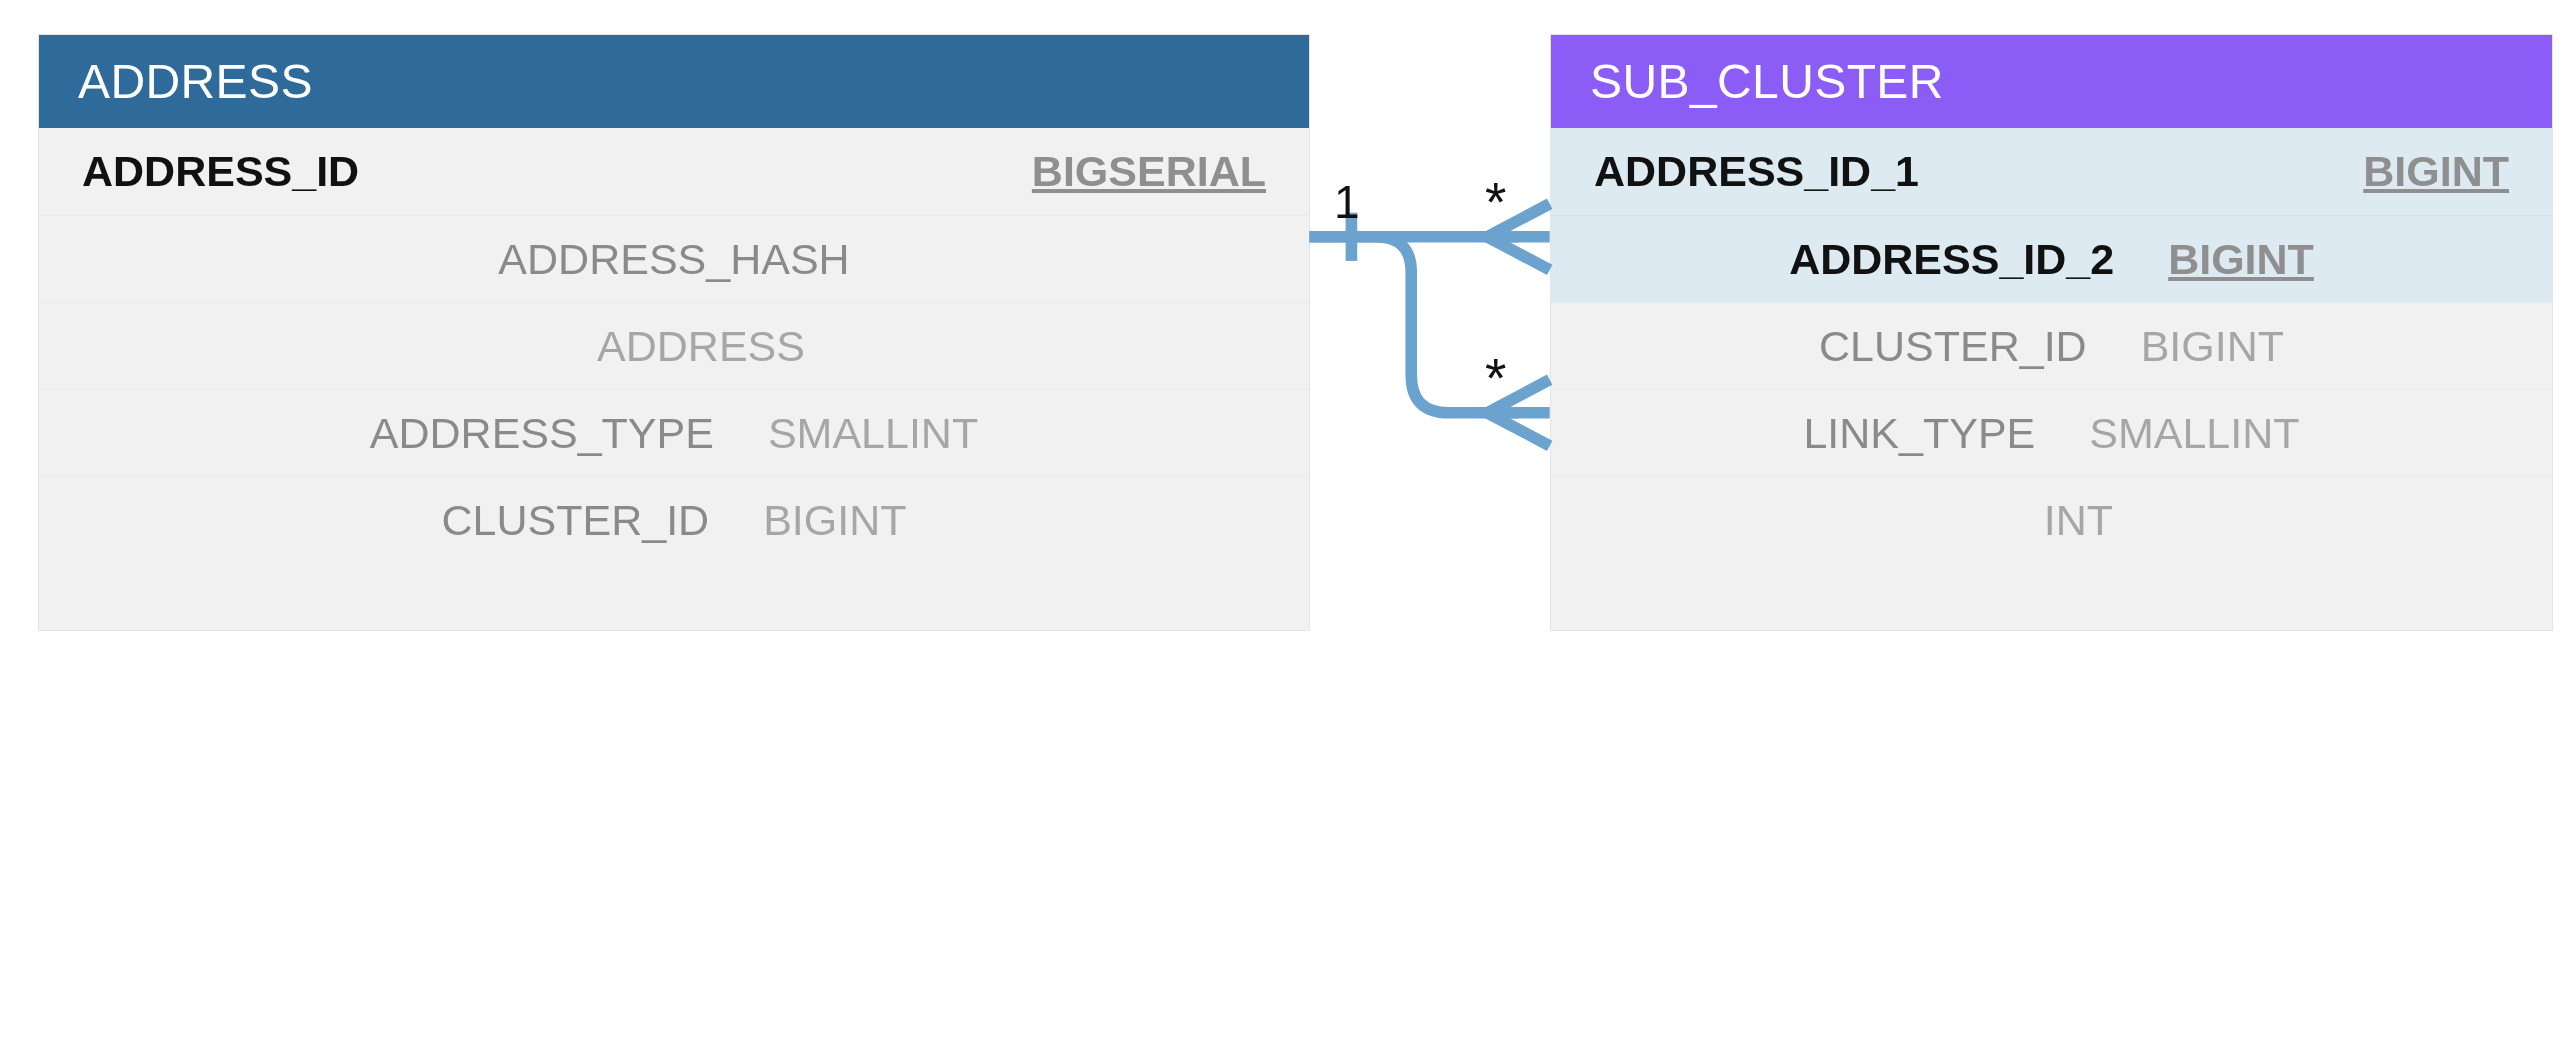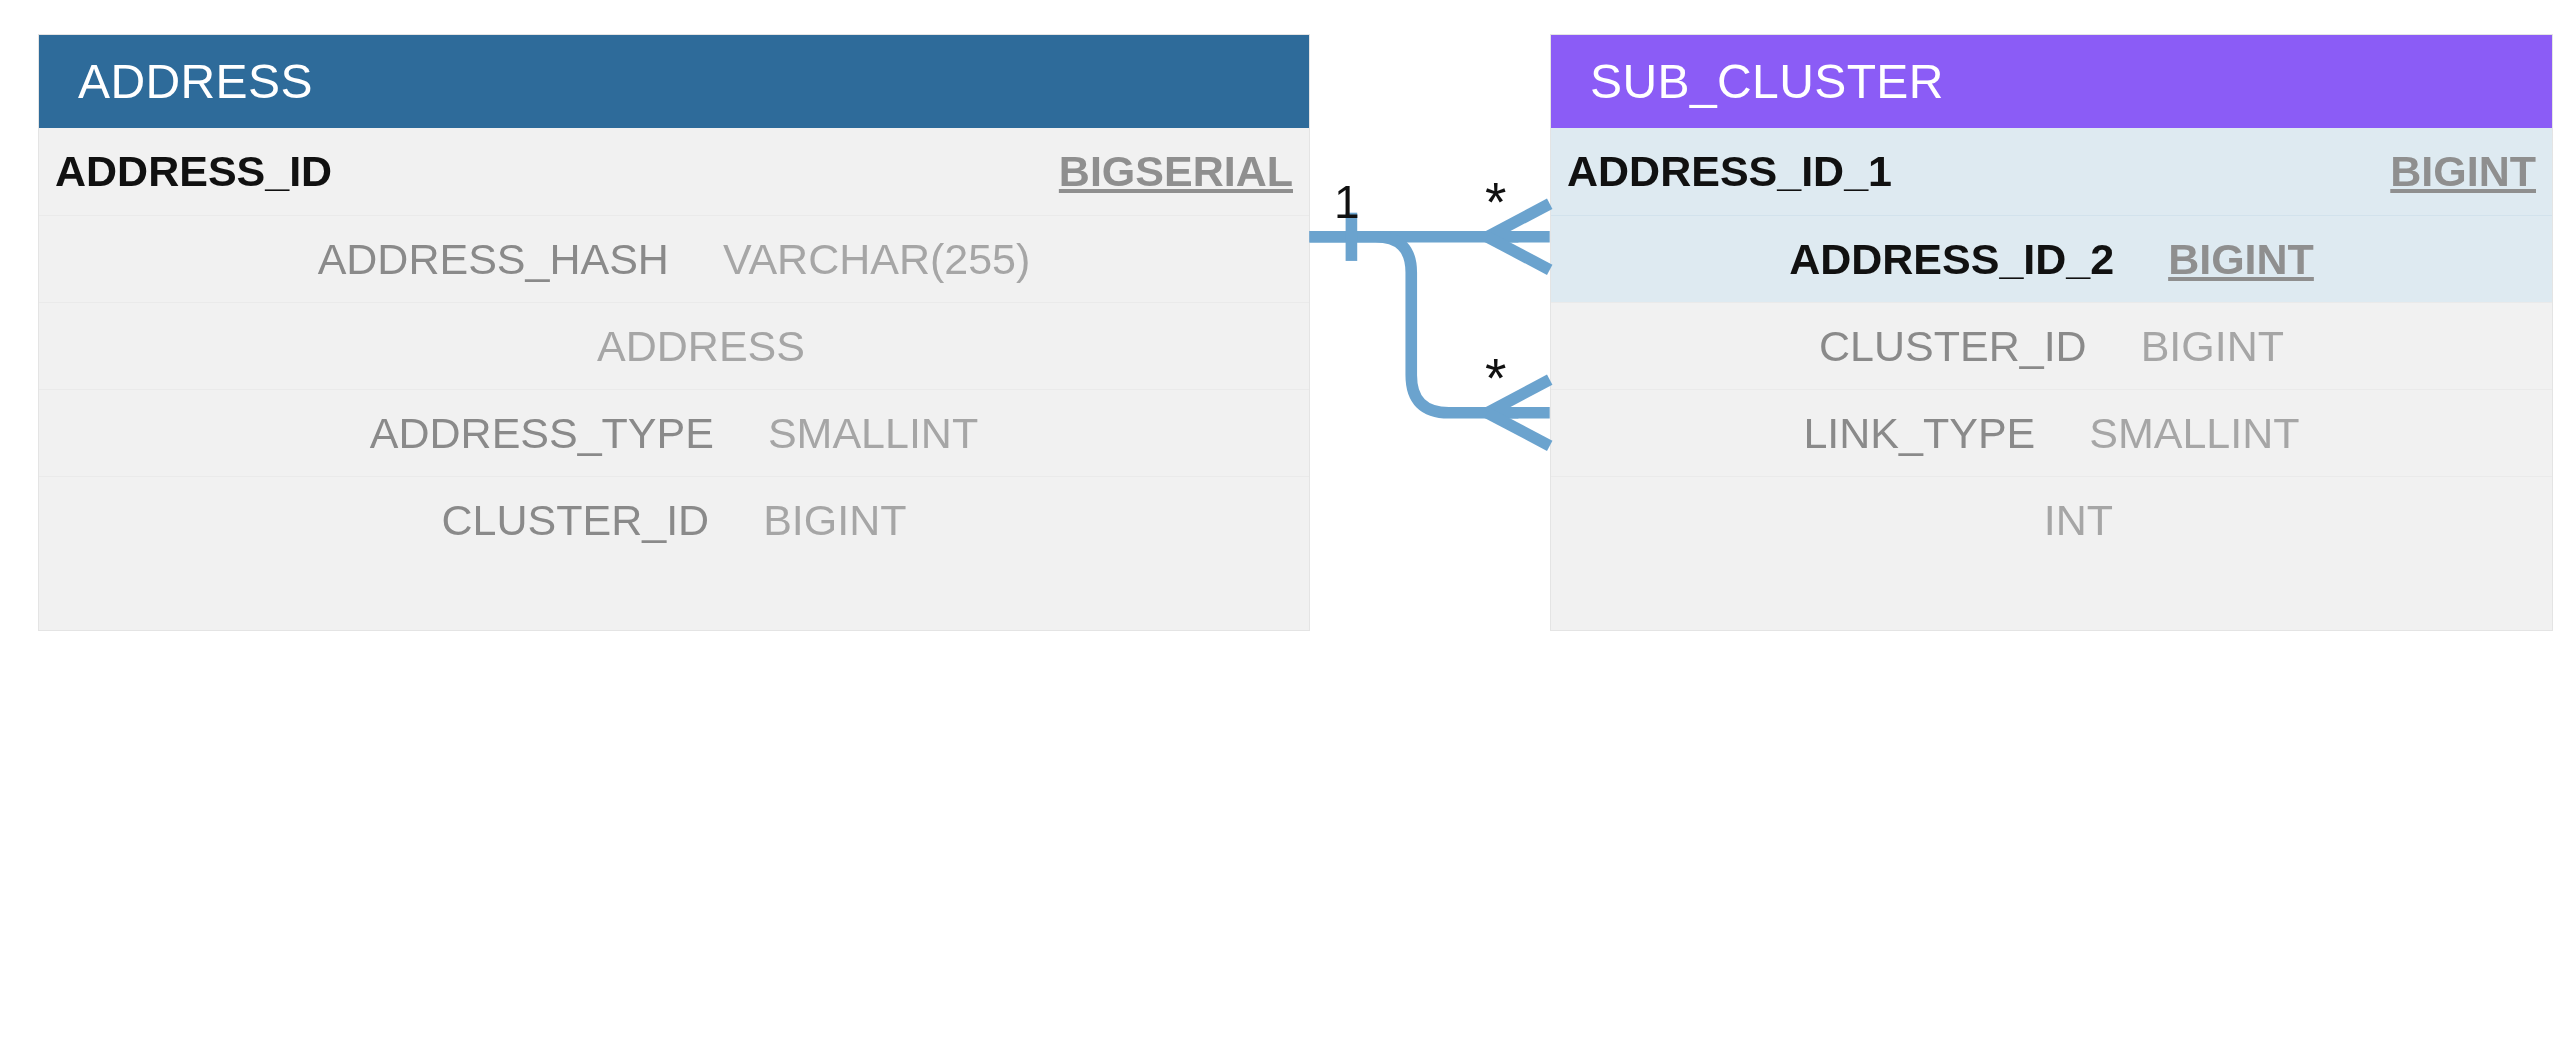--- a/index.html
+++ b/index.html
@@ -45,21 +45,21 @@
   .entity-body {
     display: block;
   }
 
   .attr-row {
     box-sizing: border-box;
     height: 87px;
     display: flex;
     align-items: center;
     justify-content: space-between;
-    padding: 0 16px;
+    padding: 0 43px;
     white-space: nowrap;
   }
   .attr-row + .attr-row {
     border-top: 0.9px solid #EAEAEA;
     justify-content: center;
   }
   .attr-row.highlight {
     background: #DEEAF1;
   }
   .attr-row.highlight + .attr-row.highlight {
@@ -124,21 +124,20 @@
 
     <div class="entity-body">
 
       <div class="attr-row key">
         <span class="attr-name">ADDRESS_ID</span>
         <span class="attr-type">BIGSERIAL</span>
       </div>
 
       <div class="attr-row">
         <span class="attr-name">ADDRESS_HASH</span>
-        <span class="attr-type">VARCHAR(255)</span>
       </div>
 
       <div class="attr-row">
         <span class="attr-type">ADDRESS</span>
       </div>
 
       <div class="attr-row">
         <span class="attr-name">ADDRESS_TYPE</span>
         <span class="attr-type">SMALLINT</span>
       </div>

